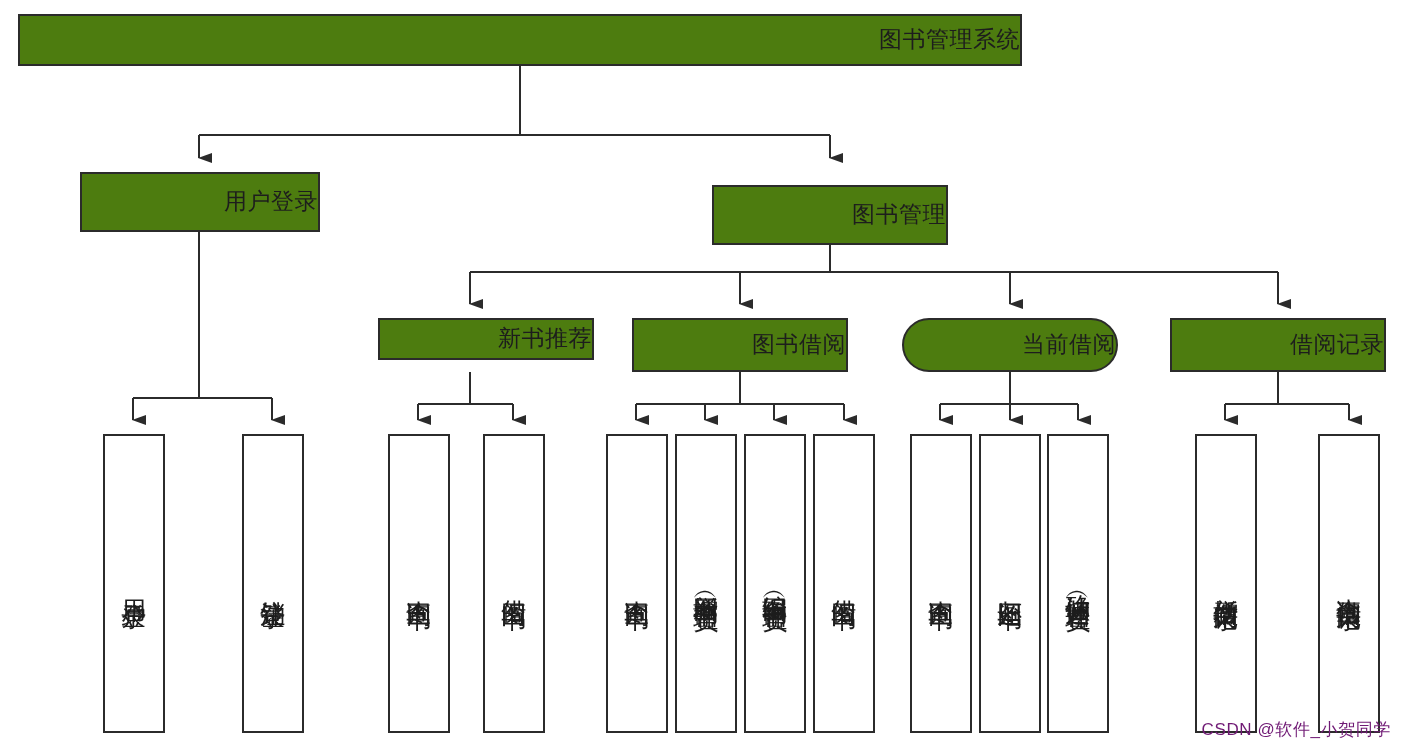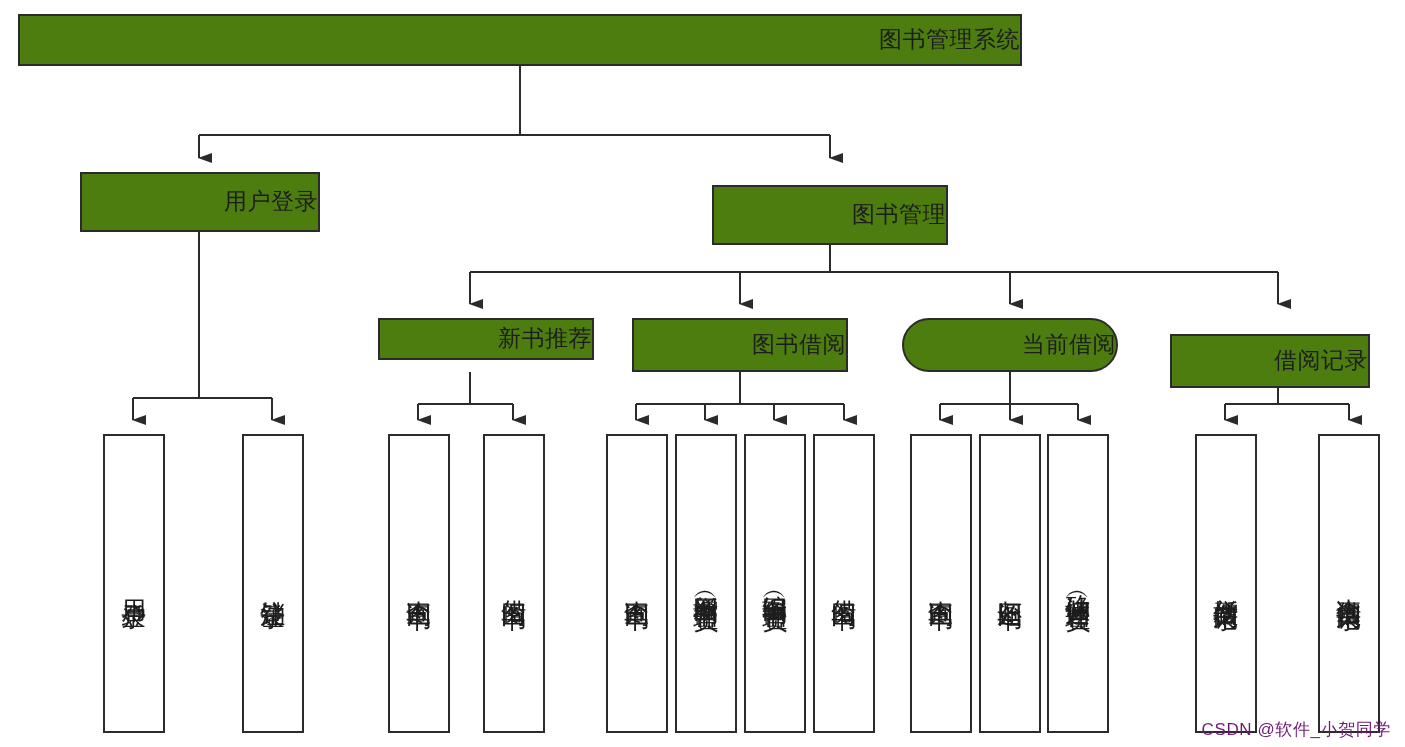--- a/index.html
+++ b/index.html
@@ -121,21 +121,21 @@
 
   <div class="node-box" style="left:378px;top:318px;width:216px;height:42px;">
     <span class="node-label">新书推荐</span>
   </div>
   <div class="node-box" style="left:632px;top:318px;width:216px;height:54px;padding-left:26px;">
     <span class="node-label">图书借阅</span>
   </div>
   <div class="node-box" style="left:902px;top:318px;width:216px;height:54px;border-radius:27px;">
     <span class="node-label">当前借阅</span>
   </div>
-  <div class="node-box" style="left:1170px;top:334px;width:200px;height:54px;">
+  <div class="node-box" style="left:1170px;top:318px;width:216px;height:54px;">
     <span class="node-label">借阅记录</span>
   </div>
 
   <div class="leaf-box" style="left:103px;top:434px;width:62px;height:299px;">
     <span class="leaf-label">用户登录</span>
   </div>
   <div class="leaf-box" style="left:242px;top:434px;width:62px;height:299px;">
     <span class="leaf-label">注销登录</span>
   </div>
 

